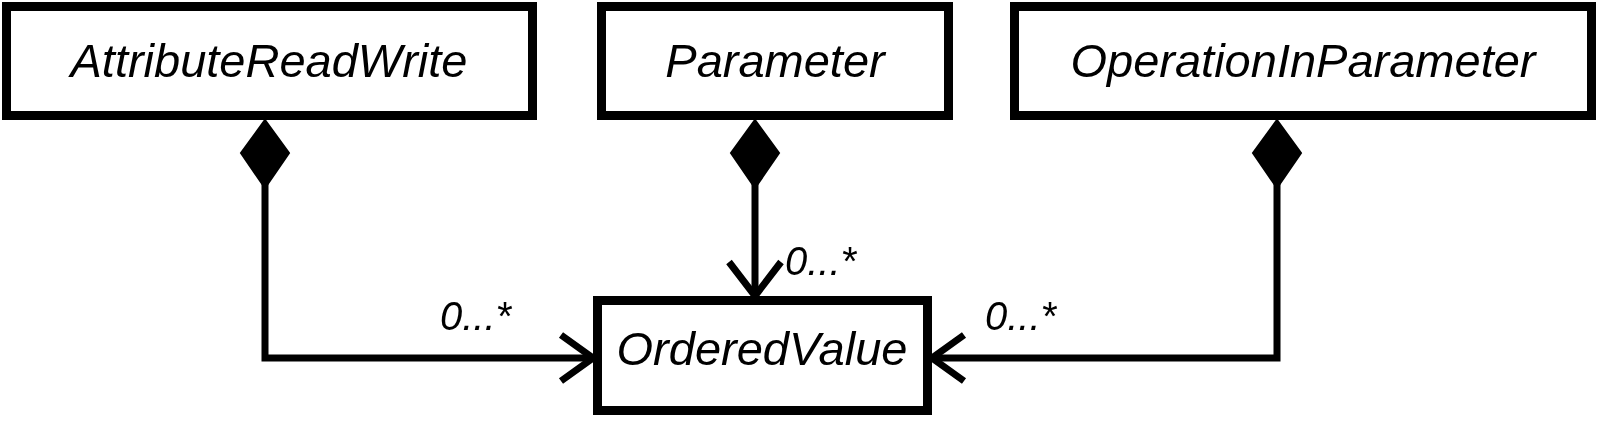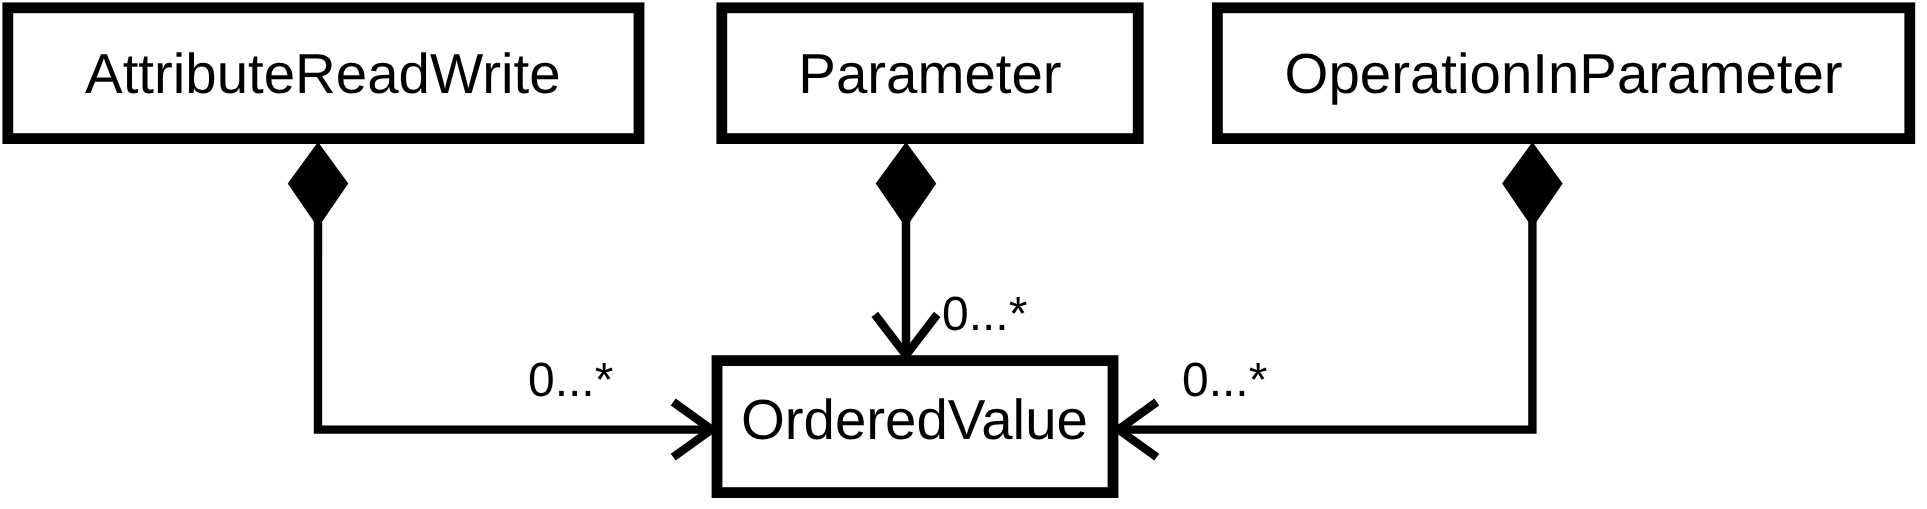--- a/index.html
+++ b/index.html
@@ -7,20 +7,21 @@
     padding: 0;
     background: #ffffff;
   }
   #diagram-root {
     position: relative;
     width: 1606px;
     height: 424px;
     background: #ffffff;
     overflow: hidden;
     font-family: "Liberation Sans", sans-serif;
+    font-style: italic;
   }
   #uml-svg {
     position: absolute;
     left: 0;
     top: 0;
     width: 1606px;
     height: 424px;
     display: block;
   }
   .class-box-rect {

